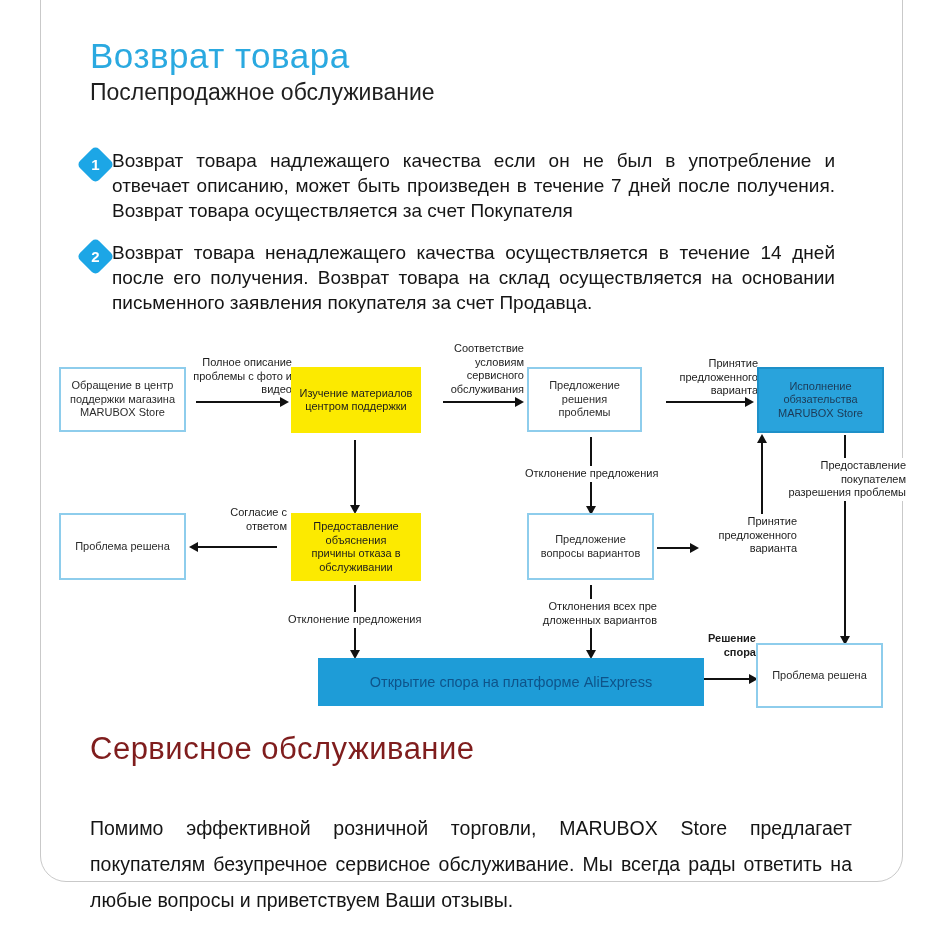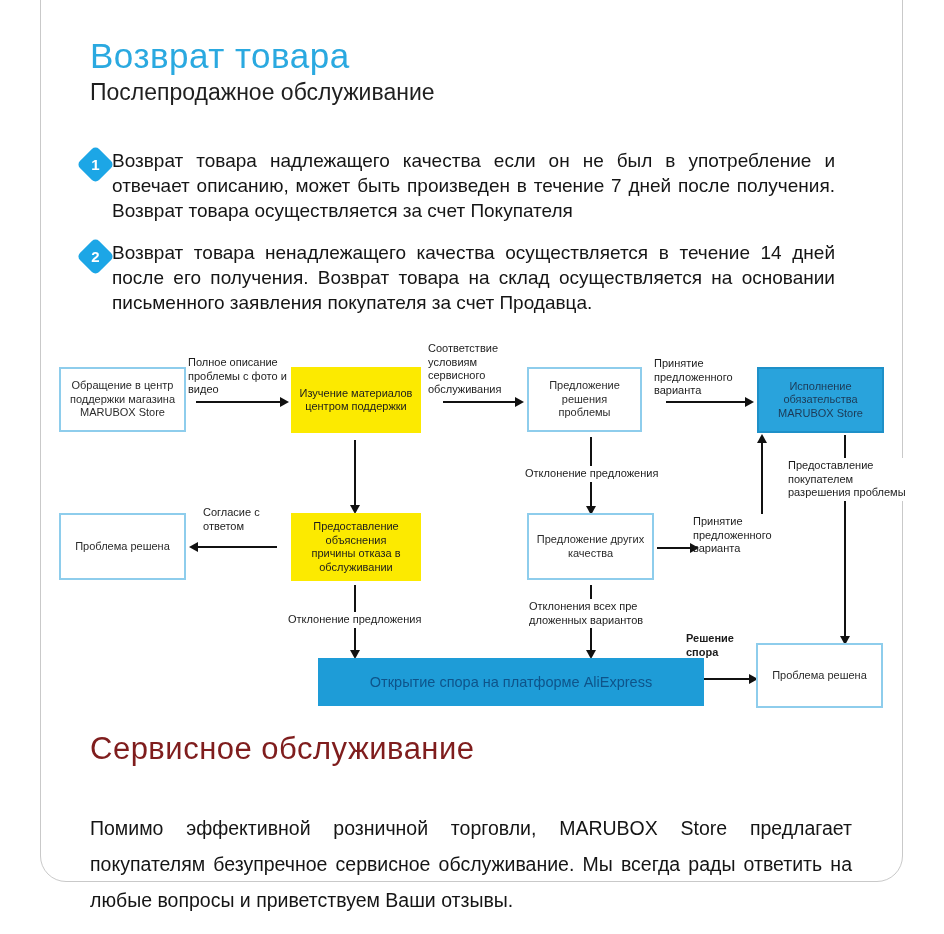--- a/index.html
+++ b/index.html
@@ -38,21 +38,21 @@
     text-align:center;font-size:11px;line-height:13.5px;
     box-sizing:border-box;padding:4px 6px;z-index:2;
   }
   .wbox{background:#fff;border:2px solid #8ecdec;color:#2b2b2b;}
   .ybox{background:#fcea00;color:#1c1c1c;}
   .bbox{background:#29a3dc;border:2px solid #1e90c8;color:#1d3a56;}
   .dbox{background:#1e9cd7;color:#0e548a;font-size:14.5px;line-height:17px;margin-left:28px;}
   
   .flabel{
     position:absolute;font-size:11px;line-height:13.5px;color:#1c1c1c;
-    text-align:left;z-index:1;
+    text-align:right;z-index:1;
   }
   .flabel.bg{background:#fff;z-index:3;padding:1px 2px;white-space:normal;}
   .flabel.nowrap{white-space:nowrap;margin-top:7px;}
   
   .arr{position:absolute;background:#111;z-index:1;}
   .arr.h{height:2px;}
   .arr.v{width:2px;}
   .head{position:absolute;width:0;height:0;}
   .head.r{right:-8px;top:-4px;border-top:5px solid transparent;border-bottom:5px solid transparent;border-left:9px solid #111;}
   .head.l{left:-8px;top:-4px;border-top:5px solid transparent;border-bottom:5px solid transparent;border-right:9px solid #111;}
@@ -124,18 +124,18 @@
 <div class="flabel bg nowrap" style="left:286px;top:605px;">Отклонение предложения</div>
 <div class="flabel bg" style="left:527px;top:599px;width:128px;">Отклонения всех пре дложенных вариантов</div>
 <div class="flabel" style="left:686px;top:632px;width:70px;font-weight:bold;">Решение спора</div>
 
 <div class="fbox wbox" style="left:59px;top:367px;width:127px;height:65px;">Обращение в центр поддержки магазина MARUBOX Store</div>
 <div class="fbox ybox" style="left:291px;top:367px;width:130px;height:66px;">Изучение материалов центром поддержки</div>
 <div class="fbox wbox" style="left:527px;top:367px;width:115px;height:65px;padding:4px 12px;">Предложение решения проблемы</div>
 <div class="fbox bbox" style="left:757px;top:367px;width:127px;height:66px;">Исполнение обязательства MARUBOX Store</div>
 <div class="fbox wbox" style="left:59px;top:513px;width:127px;height:67px;">Проблема решена</div>
 <div class="fbox ybox" style="left:291px;top:513px;width:130px;height:68px;padding:4px 12px;">Предоставление объяснения причины отказа в обслуживании</div>
-<div class="fbox wbox" style="left:527px;top:513px;width:127px;height:67px;">Предложение других качества</div>
+<div class="fbox wbox" style="left:527px;top:513px;width:127px;height:67px;">Предложение вопросы вариантов</div>
 <div class="fbox dbox" style="left:290px;top:658px;width:386px;height:48px;">Открытие спора на платформе AliExpress</div>
 <div class="fbox wbox" style="left:756px;top:643px;width:127px;height:65px;">Проблема решена</div>
 
 <div class="h-service">Сервисное обслуживание</div>
 <div class="service-text">Помимо эффективной розничной торговли, MARUBOX Store предлагает покупателям безупречное сервисное обслуживание. Мы всегда рады ответить на любые вопросы и приветствуем Ваши отзывы.</div>
 
 </body></html>

